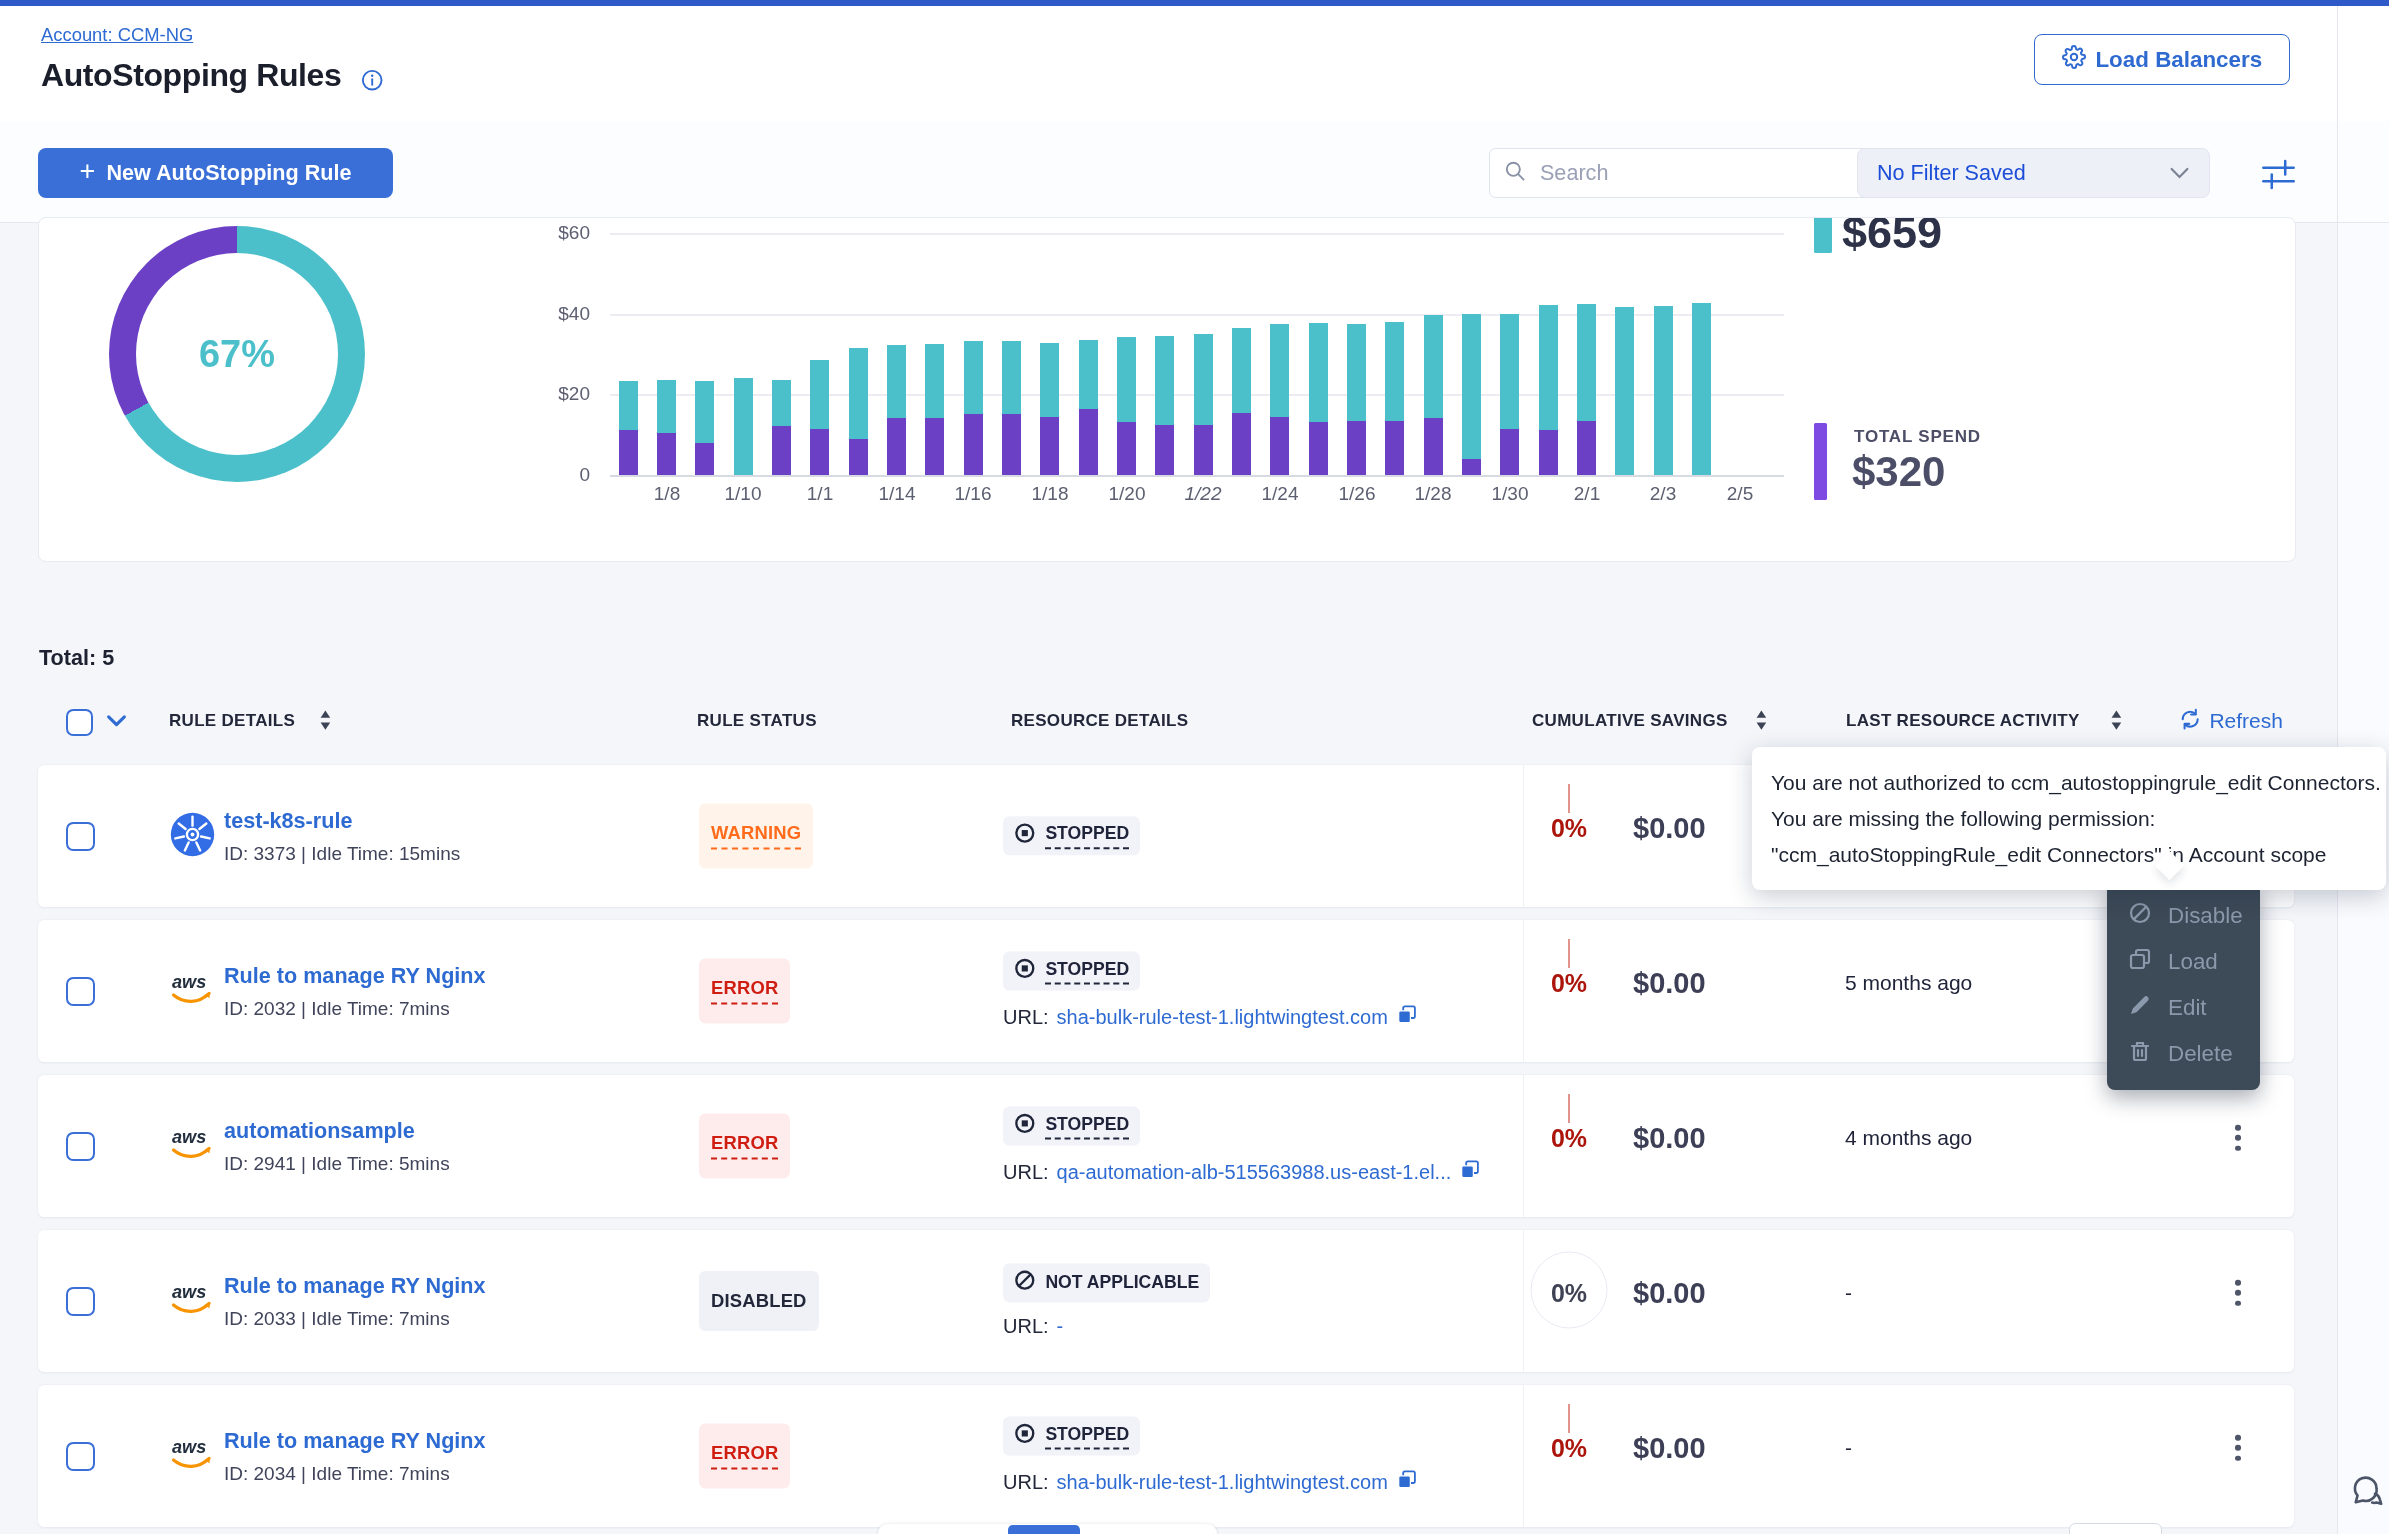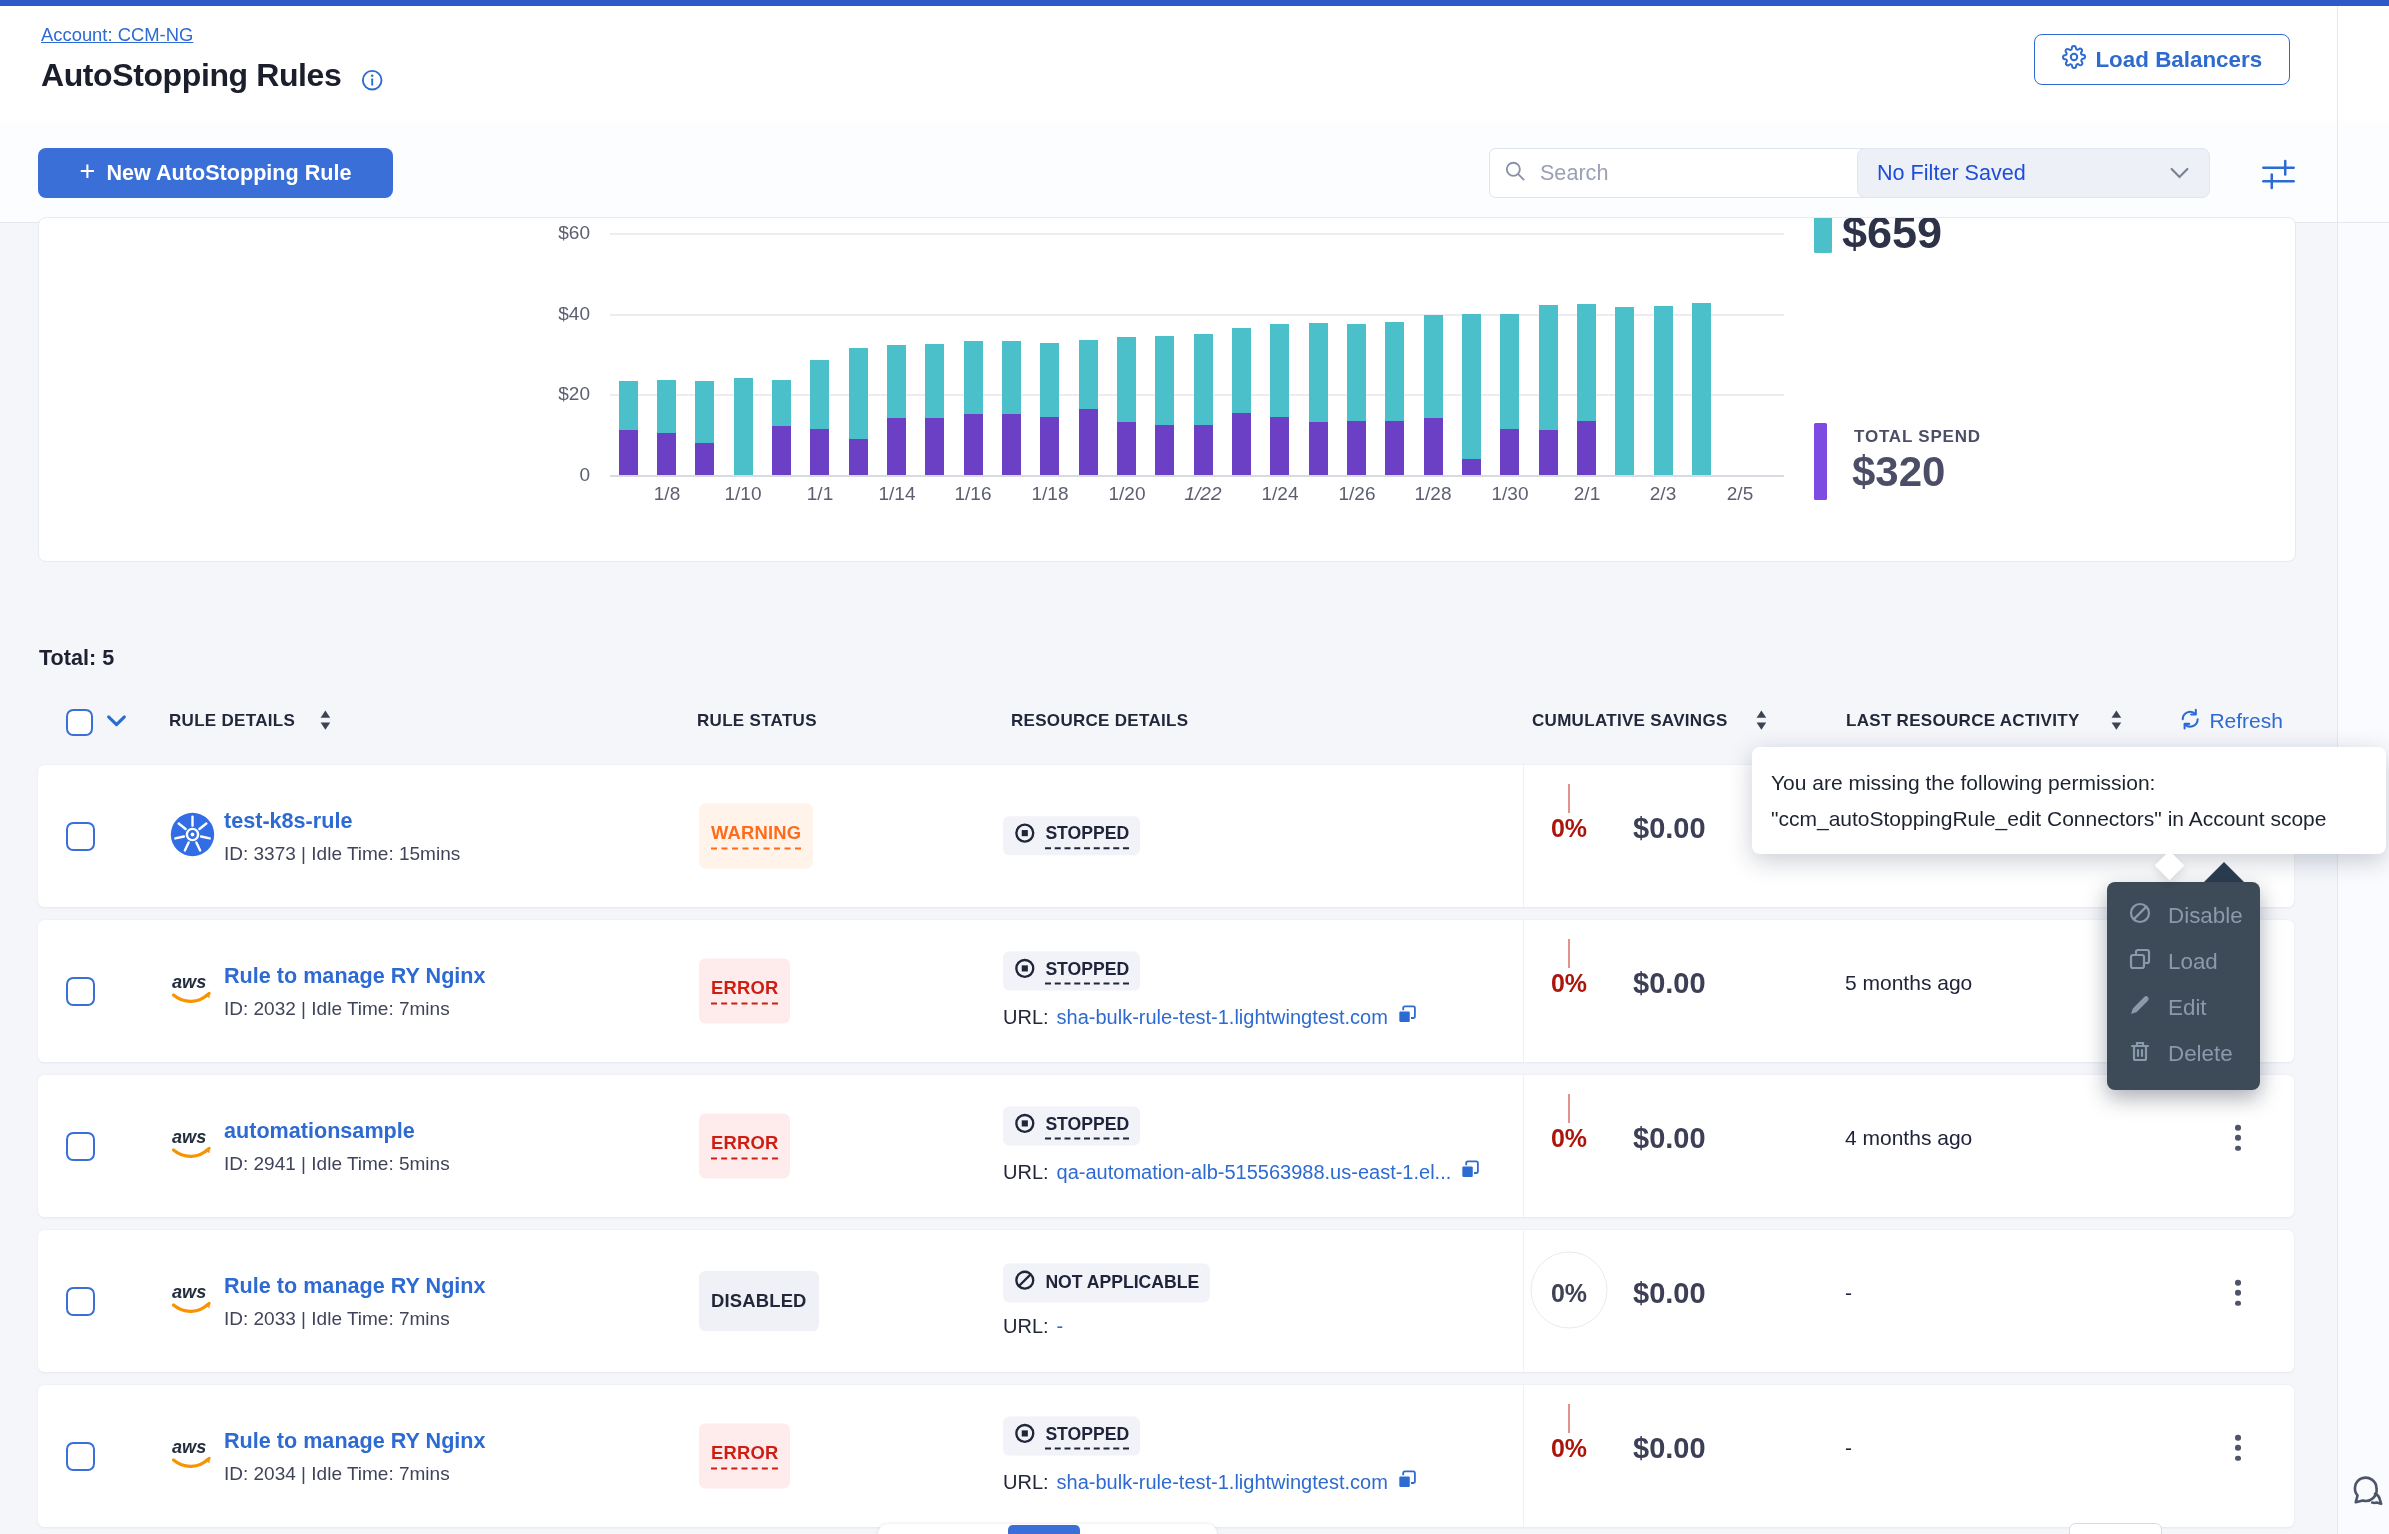--- a/index.html
+++ b/index.html
@@ -140,20 +140,25 @@
       <path d="M30 4 V20"></path>
       <path d="M4 28 H40"></path>
       <path d="M14 20 V36"></path>
     </svg>
 </span>
 
 <div class="abs rightstrip"></div>
 <div class="abs vdivider"></div>
 
 <div class="abs chart-card">
+  <div class="abs donut" id="donut" style="background: conic-gradient(rgb(76, 192, 202) 0deg, rgb(76, 192, 202) 241.2deg, rgb(107, 64, 197) 241.2deg, rgb(107, 64, 197) 360deg);">
+    <div class="hole">
+        <span class="pct" style="color: rgb(76, 192, 202);">67%</span>
+      </div>
+  </div>
   <div id="plot">
       <div class="gline" style="top:257px;background:#d8dae2;"></div>
       <div class="ylab" style="top:246px;">0</div>
       <div class="gline" style="top:176px;"></div>
       <div class="ylab" style="top:165px;">$20</div>
       <div class="gline" style="top:96px;"></div>
       <div class="ylab" style="top:85px;">$40</div>
       <div class="gline" style="top:15px;"></div>
       <div class="ylab" style="top:4px;">$60</div>
       <div class="bar" style="left:580px;">
@@ -545,20 +550,21 @@
       <div class="activity">-</div>
       <div class="kebab">
         <i></i>
         <i></i>
         <i></i>
       </div>
     </div>
   </div>
 
 <div class="abs tooltip">
+  <div>You are not authorized to ccm_autostoppingrule_edit Connectors.</div>
   <div>You are missing the following permission:</div>
   <div>"ccm_autoStoppingRule_edit Connectors" in Account scope</div>
 </div>
 <div class="abs tt-caret"></div>
 <div class="abs menu-caret"></div>
 <div class="abs ctxmenu" id="ctxmenu">
     <div class="item">
        <span><svg viewBox="0 0 24 24" width="24" height="24" fill="none" stroke="currentColor" stroke-width="2.2">
           <circle cx="12" cy="12" r="9"></circle>
           <line x1="5.9" y1="18.1" x2="18.1" y2="5.9"></line>

